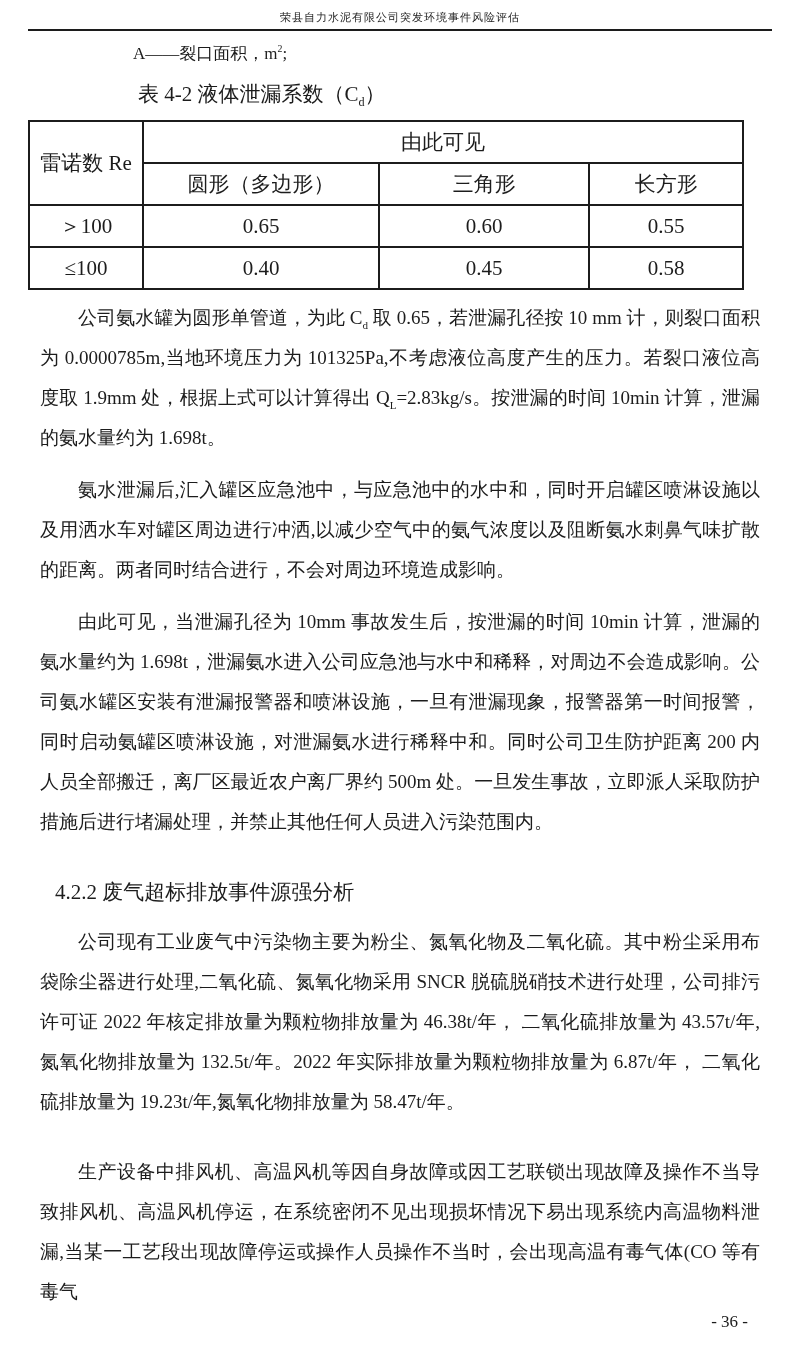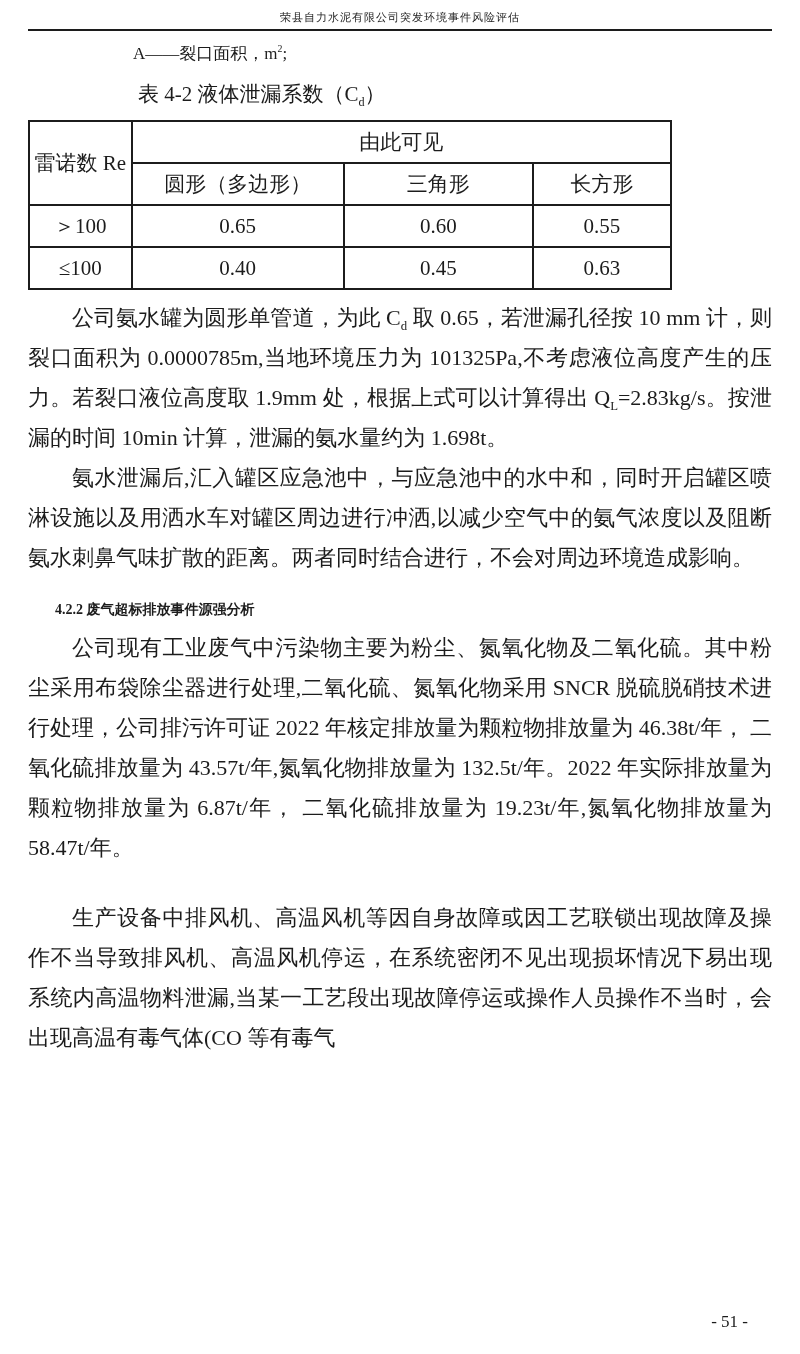--- a/index.html
+++ b/index.html
@@ -42,47 +42,47 @@
     font-size: 21px;
     line-height: 26px;
   }
   sup, sub {
     font-size: 0.58em;
     line-height: 0;
   }
   sup { vertical-align: super; }
   sub { vertical-align: sub; }
   table.coef-table {
-    width: 644px;
+    width: 716px;
     border-collapse: collapse;
     table-layout: fixed;
     padding-left: 44px;
   }
   table.coef-table td {
     border: 2px solid #1c1c1c;
     text-align: center;
     vertical-align: middle;
     font-size: 21px;
     height: 40px;
     padding: 0;
   }
   .para {
-    margin: 0;
-    font-size: 22px;
+    margin: 12px;
+    font-size: 19px;
     line-height: 40px;
     text-align: justify;
     text-indent: 2em;
   }
   .para-first {
     margin-top: 8px;
   }
   .section-heading {
-    margin: 14px 0 0 0;
-    font-size: 14px;
-    font-weight: bold;
+    margin: 32px 0 0 0;
+    font-size: 21px;
+    font-weight: normal;
     line-height: 36px;
     padding-left: 27px;
   }
   .para-last {
     margin-top: 30px;
   }
   .doc-footer {
     position: absolute;
     bottom: 22px;
     right: 52px;
@@ -122,33 +122,34 @@
       <tr>
         <td>＞100</td>
         <td>0.65</td>
         <td>0.60</td>
         <td>0.55</td>
       </tr>
       <tr>
         <td>≤100</td>
         <td>0.40</td>
         <td>0.45</td>
-        <td>0.63</td>
+        <td>0.58</td>
       </tr>
     </tbody>
   </table>
 
   <p class="para para-first">公司氨水罐为圆形单管道，为此 C<sub>d</sub> 取 0.65，若泄漏孔径按 10 mm 计，则裂口面积为 0.0000785m,当地环境压力为 101325Pa,不考虑液位高度产生的压力。若裂口液位高度取 1.9mm 处，根据上式可以计算得出 Q<sub>L</sub>=2.83kg/s。按泄漏的时间 10min 计算，泄漏的氨水量约为 1.698t。</p>
 
   <p class="para">氨水泄漏后,汇入罐区应急池中，与应急池中的水中和，同时开启罐区喷淋设施以及用洒水车对罐区周边进行冲洒,以减少空气中的氨气浓度以及阻断氨水刺鼻气味扩散的距离。两者同时结合进行，不会对周边环境造成影响。</p>
 
+  <p class="para">由此可见，当泄漏孔径为 10mm 事故发生后，按泄漏的时间 10min 计算，泄漏的氨水量约为 1.698t，泄漏氨水进入公司应急池与水中和稀释，对周边不会造成影响。公司氨水罐区安装有泄漏报警器和喷淋设施，一旦有泄漏现象，报警器第一时间报警，同时启动氨罐区喷淋设施，对泄漏氨水进行稀释中和。同时公司卫生防护距离 200 内人员全部搬迁，离厂区最近农户离厂界约 500m 处。一旦发生事故，立即派人采取防护措施后进行堵漏处理，并禁止其他任何人员进入污染范围内。</p>
 
   <h3 class="section-heading">4.2.2 废气超标排放事件源强分析</h3>
 
   <p class="para">公司现有工业废气中污染物主要为粉尘、氮氧化物及二氧化硫。其中粉尘采用布袋除尘器进行处理,二氧化硫、氮氧化物采用 SNCR 脱硫脱硝技术进行处理，公司排污许可证 2022 年核定排放量为颗粒物排放量为 46.38t/年， 二氧化硫排放量为 43.57t/年,氮氧化物排放量为 132.5t/年。2022 年实际排放量为颗粒物排放量为 6.87t/年， 二氧化硫排放量为 19.23t/年,氮氧化物排放量为 58.47t/年。</p>
 
   <p class="para para-last">生产设备中排风机、高温风机等因自身故障或因工艺联锁出现故障及操作不当导致排风机、高温风机停运，在系统密闭不见出现损坏情况下易出现系统内高温物料泄漏,当某一工艺段出现故障停运或操作人员操作不当时，会出现高温有毒气体(CO 等有毒气</p>
 
   <div class="doc-footer">
-    <span>- 51 -</span>
+    <span>- 36 -</span>
   </div>
 
 </div>
 
 </body></html>

